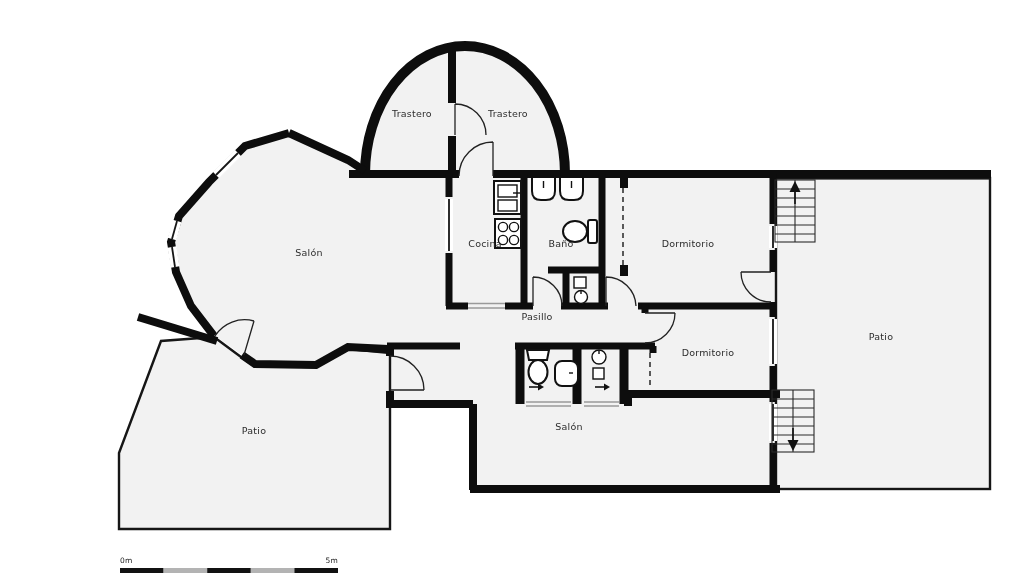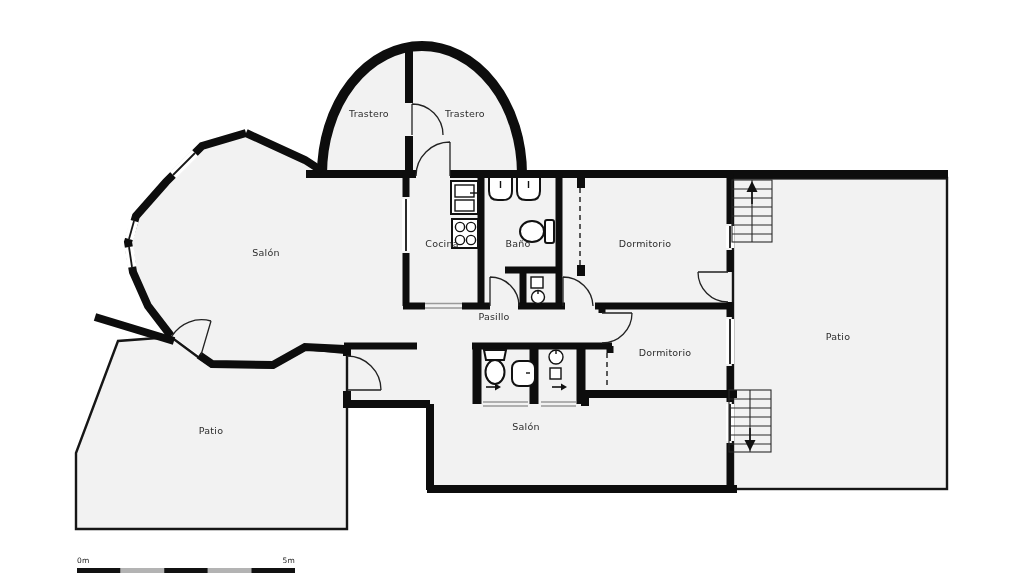--- a/index.html
+++ b/index.html
@@ -1,16 +1,16 @@
 <!DOCTYPE html>
 <html><head>
 <meta charset="utf-8">
 <style>
   html,body{margin:0;padding:0;background:#ffffff;width:1024px;height:576px;overflow:hidden;}
-  .plan-wrap{position:relative;width:828px;height:576px;background:#fff;}
+  .plan-wrap{position:relative;width:828px;height:576px;background:#fff;padding-left:43px;}
   svg{display:block;}
   text{font-family:"DejaVu Sans","Liberation Sans",sans-serif;fill:#2d2d2d;font-size:9.5px;letter-spacing:.2px;}
   text.scale-label{font-size:7.5px;fill:#1a1a1a;}
   .wall{stroke:#0d0d0d;fill:none;stroke-linecap:butt;}
   .thin{stroke:#161616;fill:none;}
   .door{stroke:#222;stroke-width:1.3;fill:none;}
   .fixture{stroke:#111;stroke-width:2;fill:#fff;}
   .fixture-thin{stroke:#111;stroke-width:1.4;fill:#fff;}
   .dash{stroke:#333;stroke-width:1.6;fill:none;stroke-dasharray:5 4;}
   .threshold{stroke:#9a9a9a;stroke-width:1.4;}

